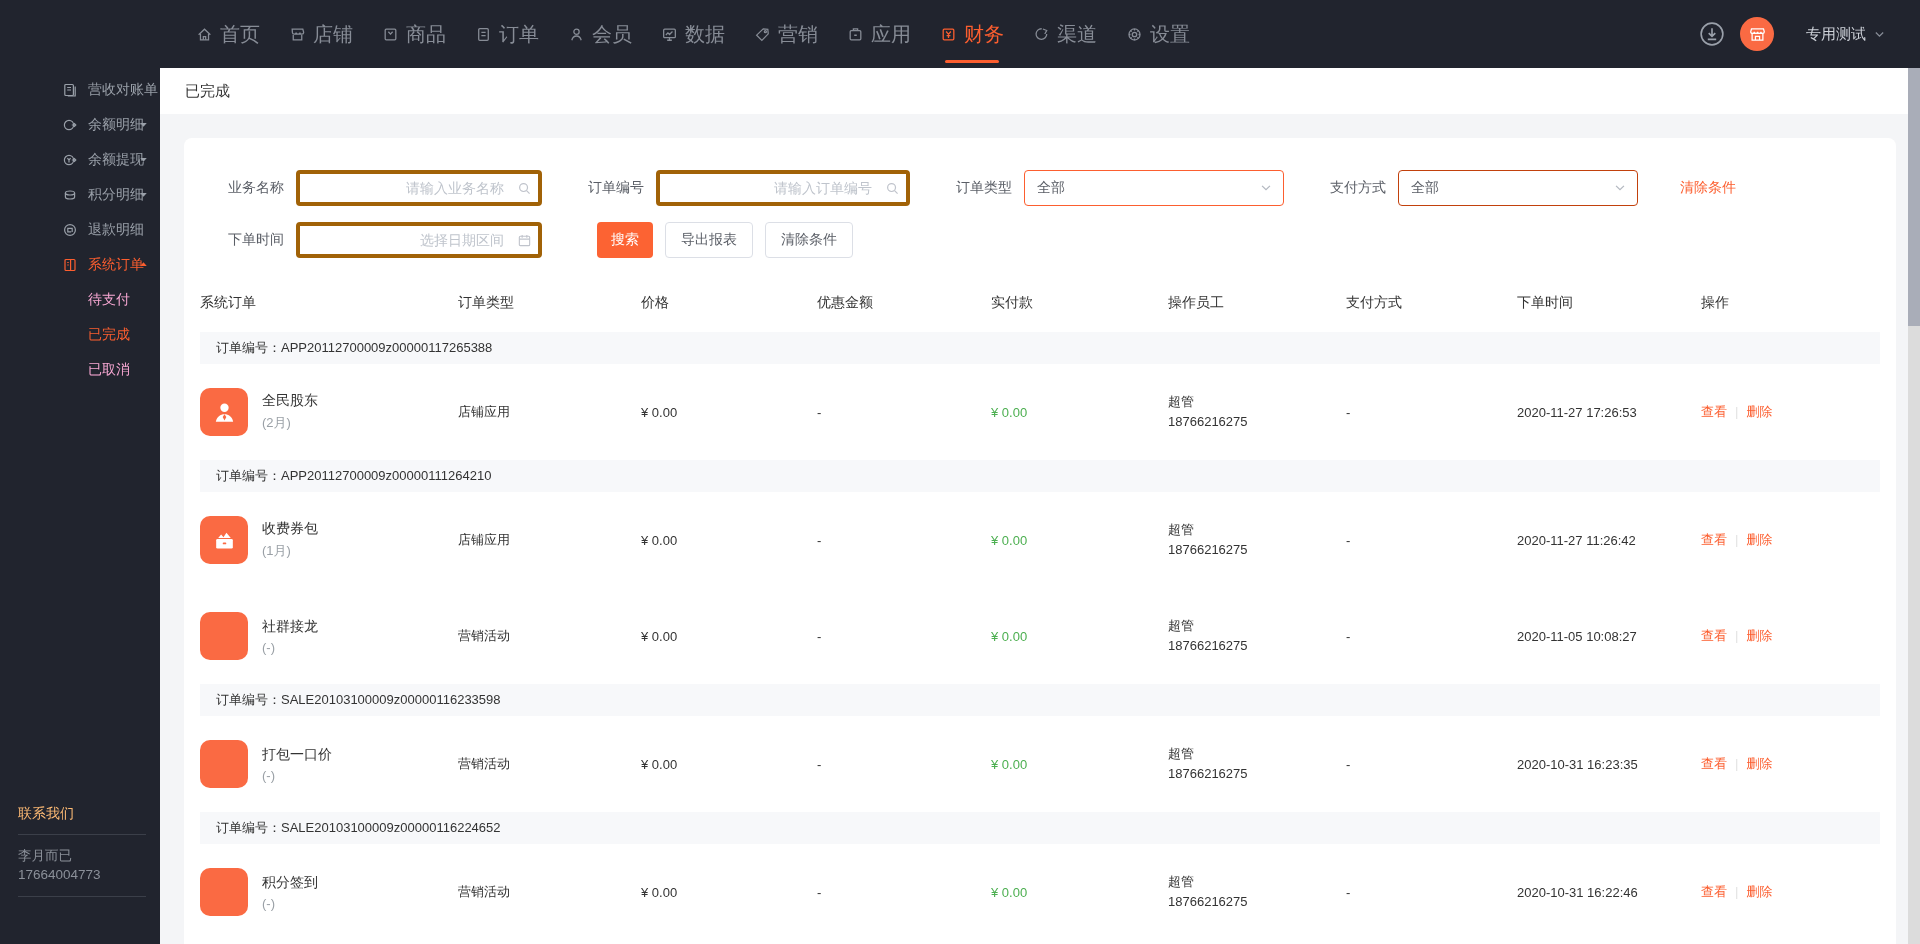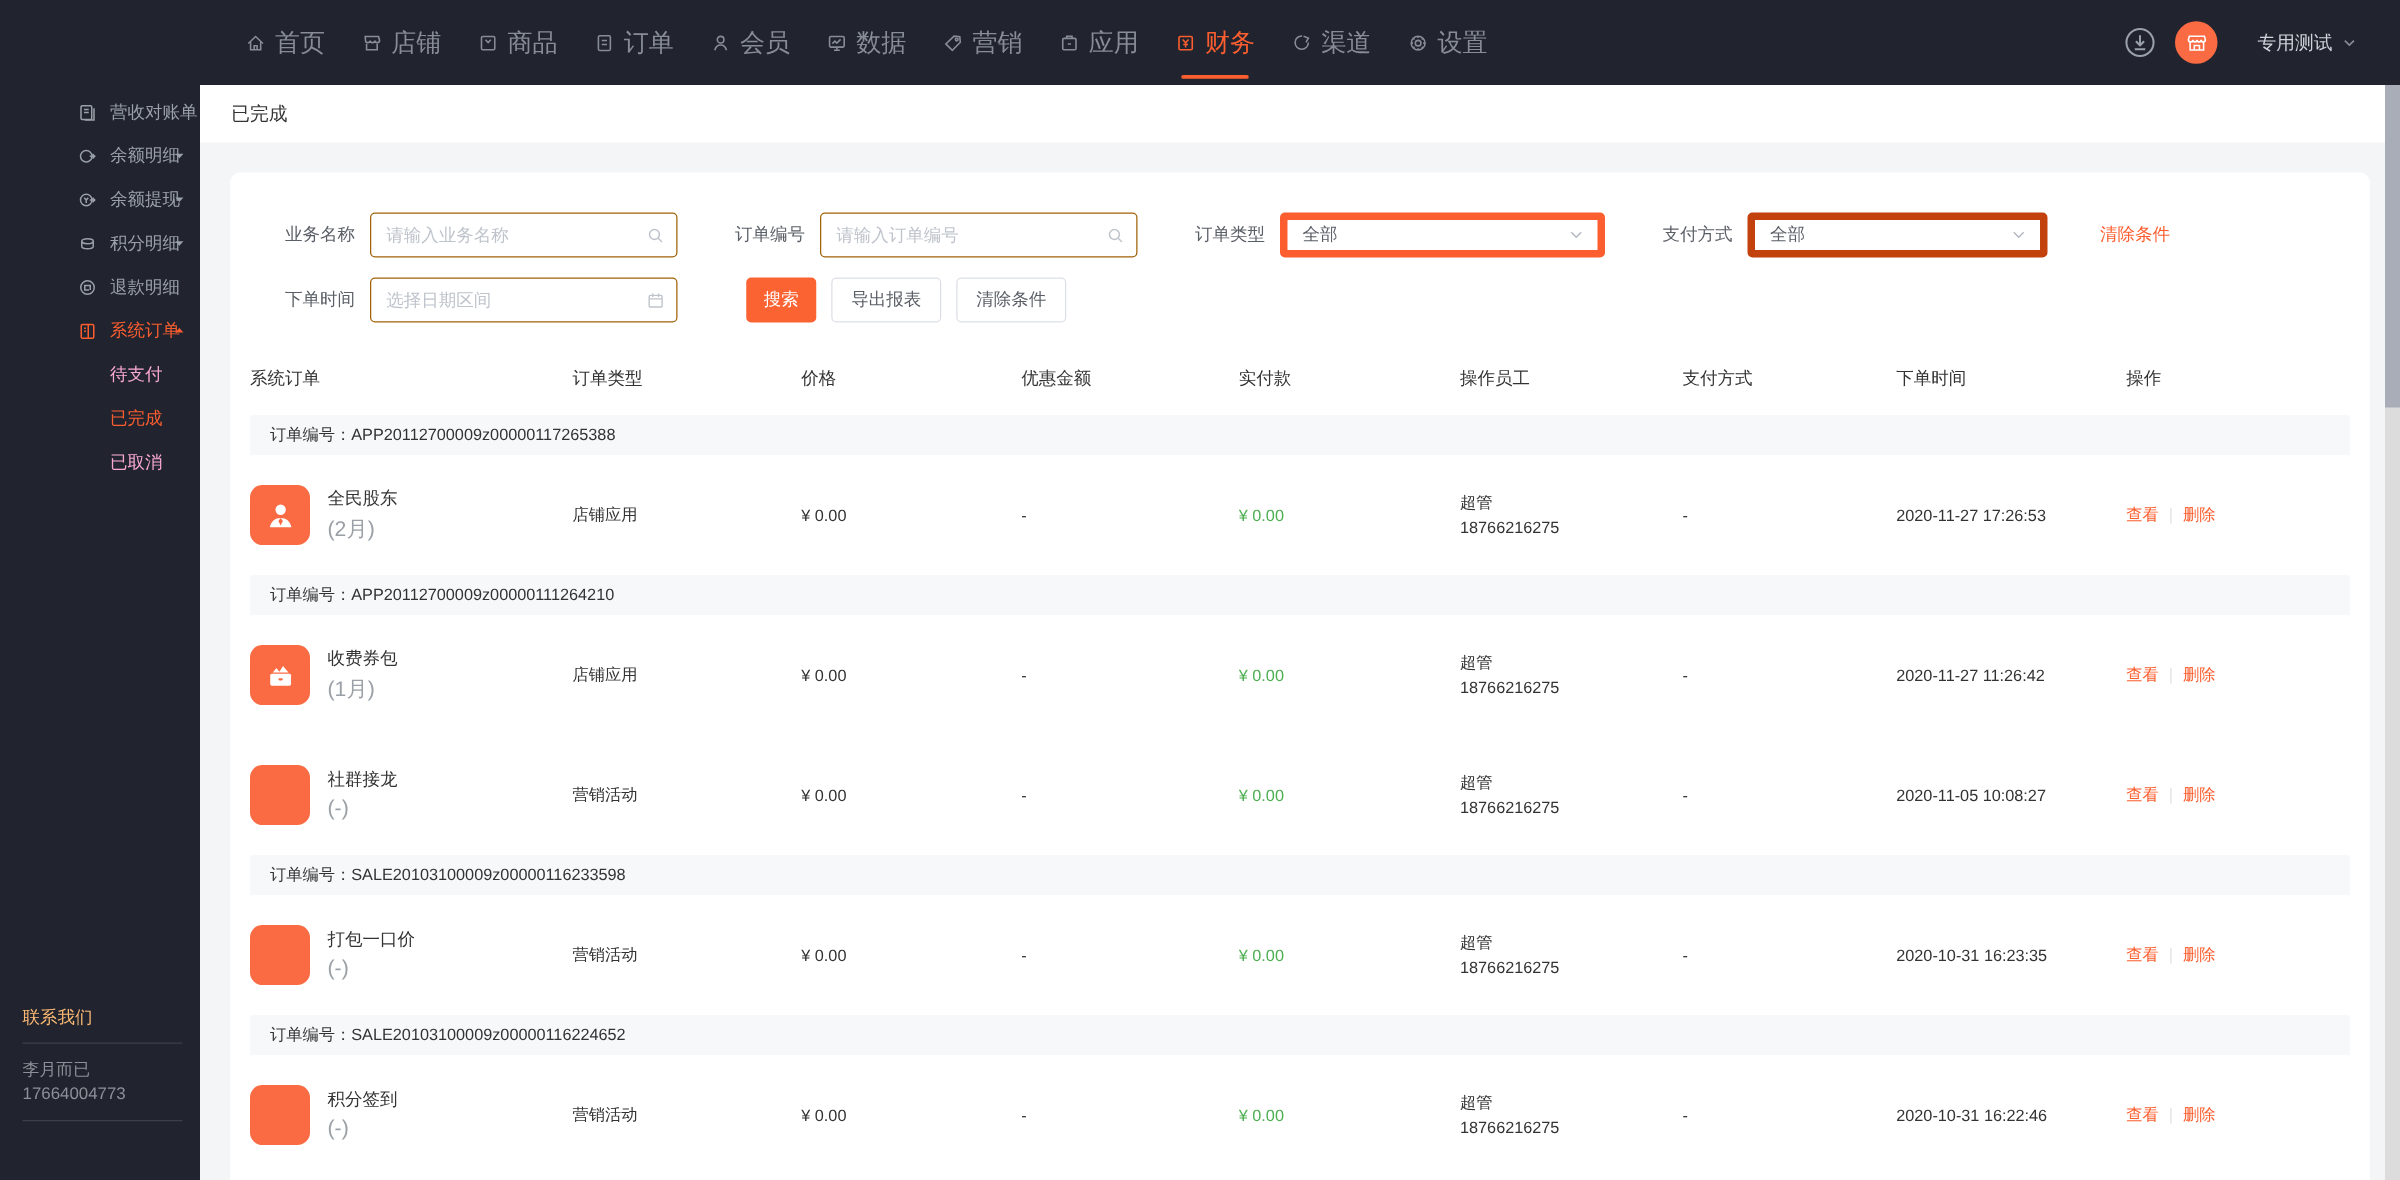--- a/index.html
+++ b/index.html
@@ -76,30 +76,30 @@
     padding: 32px 16px 0 16px; height: 830px; overflow: hidden;
   }
   
   .filter-row { display: flex; align-items: center; padding-left: 28px; }
   .filter-row + .filter-row { margin-top: 16px; }
   .f-item { display: flex; align-items: center; }
   .f-item + .f-item { margin-left: 46px; }
   .f-label { font-size: 14px; color: #5a5e66; margin-right: 12px; white-space: nowrap; }
   .input-wrap { position: relative; display: inline-flex; align-items: center; }
   .input-wrap input {
-    width: 246px; height: 36px; border: 1px solid #a16207; border-radius: 4px;
+    width: 246px; height: 36px; border: 4px solid #a16207; border-radius: 4px;
     padding: 0 34px 0 12px; font-size: 14px; color: #333; outline: none;
-    font-family: inherit; background: #fff;
+    font-family: inherit; background: #fff; text-align: right;
   }
   .input-wrap.w254 input { width: 254px; }
   .input-wrap input::placeholder { color: #bfc4cc; }
   .input-suffix { position: absolute; right: 10px; display: flex; color: #c0c4cc; }
   .input-suffix svg { width: 15px; height: 15px; }
   .select-box {
-    width: 260px; height: 36px; border: 6px solid #c2410c; border-radius: 4px;
+    width: 260px; height: 36px; border: 1px solid #c2410c; border-radius: 4px;
     display: flex; align-items: center; justify-content: space-between;
     padding: 0 10px 0 12px; font-size: 14px; color: #5a5e66; background: #fff; cursor: pointer;
   }
   .select-box.w240 { width: 240px; }
   .select-box.accent { border-color: #fc5e2f; }
   .select-box .chev { display: flex; color: #b3b8c0; }
   .select-box .chev svg { width: 14px; height: 14px; }
   .clear-link { margin-left: 42px; color: #fc5e2f; font-size: 14px; cursor: pointer; text-decoration: none; white-space: nowrap; }
   .btn {
     height: 36px; border-radius: 4px; font-size: 14px; cursor: pointer;
@@ -120,21 +120,21 @@
     padding-left: 16px; font-size: 13px; color: #333;
   }
   .t-row { height: 96px; align-items: center; font-size: 13px; color: #333; }
   .c-biz { display: flex; align-items: center; }
   .biz-icon {
     width: 48px; height: 48px; border-radius: 10px; background: #fa6a43;
     display: flex; align-items: center; justify-content: center; flex: none; margin-right: 14px;
   }
   .biz-icon svg { width: 27px; height: 27px; }
   .biz-name { font-size: 14px; color: #333; }
-  .biz-sub { font-size: 17px; color: #9aa0a6; margin-top: 4px; }
+  .biz-sub { font-size: 13px; color: #9aa0a6; margin-top: 4px; }
   .op-line { line-height: 1.55; }
   .cell-paid { color: #4caf50; }
   .actions a { color: #fc5e2f; cursor: pointer; text-decoration: none; }
   .actions .sep { color: #e3e3e3; margin: 0 8px; }
   
   .scrollbar { position: fixed; top: 68px; right: 0; bottom: 0; width: 12px; background: #dcdcdc; z-index: 30; }
   .scroll-thumb { position: absolute; top: 0; left: 0; right: 0; height: 258px; background: #a9adb8; }
 </style>
 </head>
 <body>

